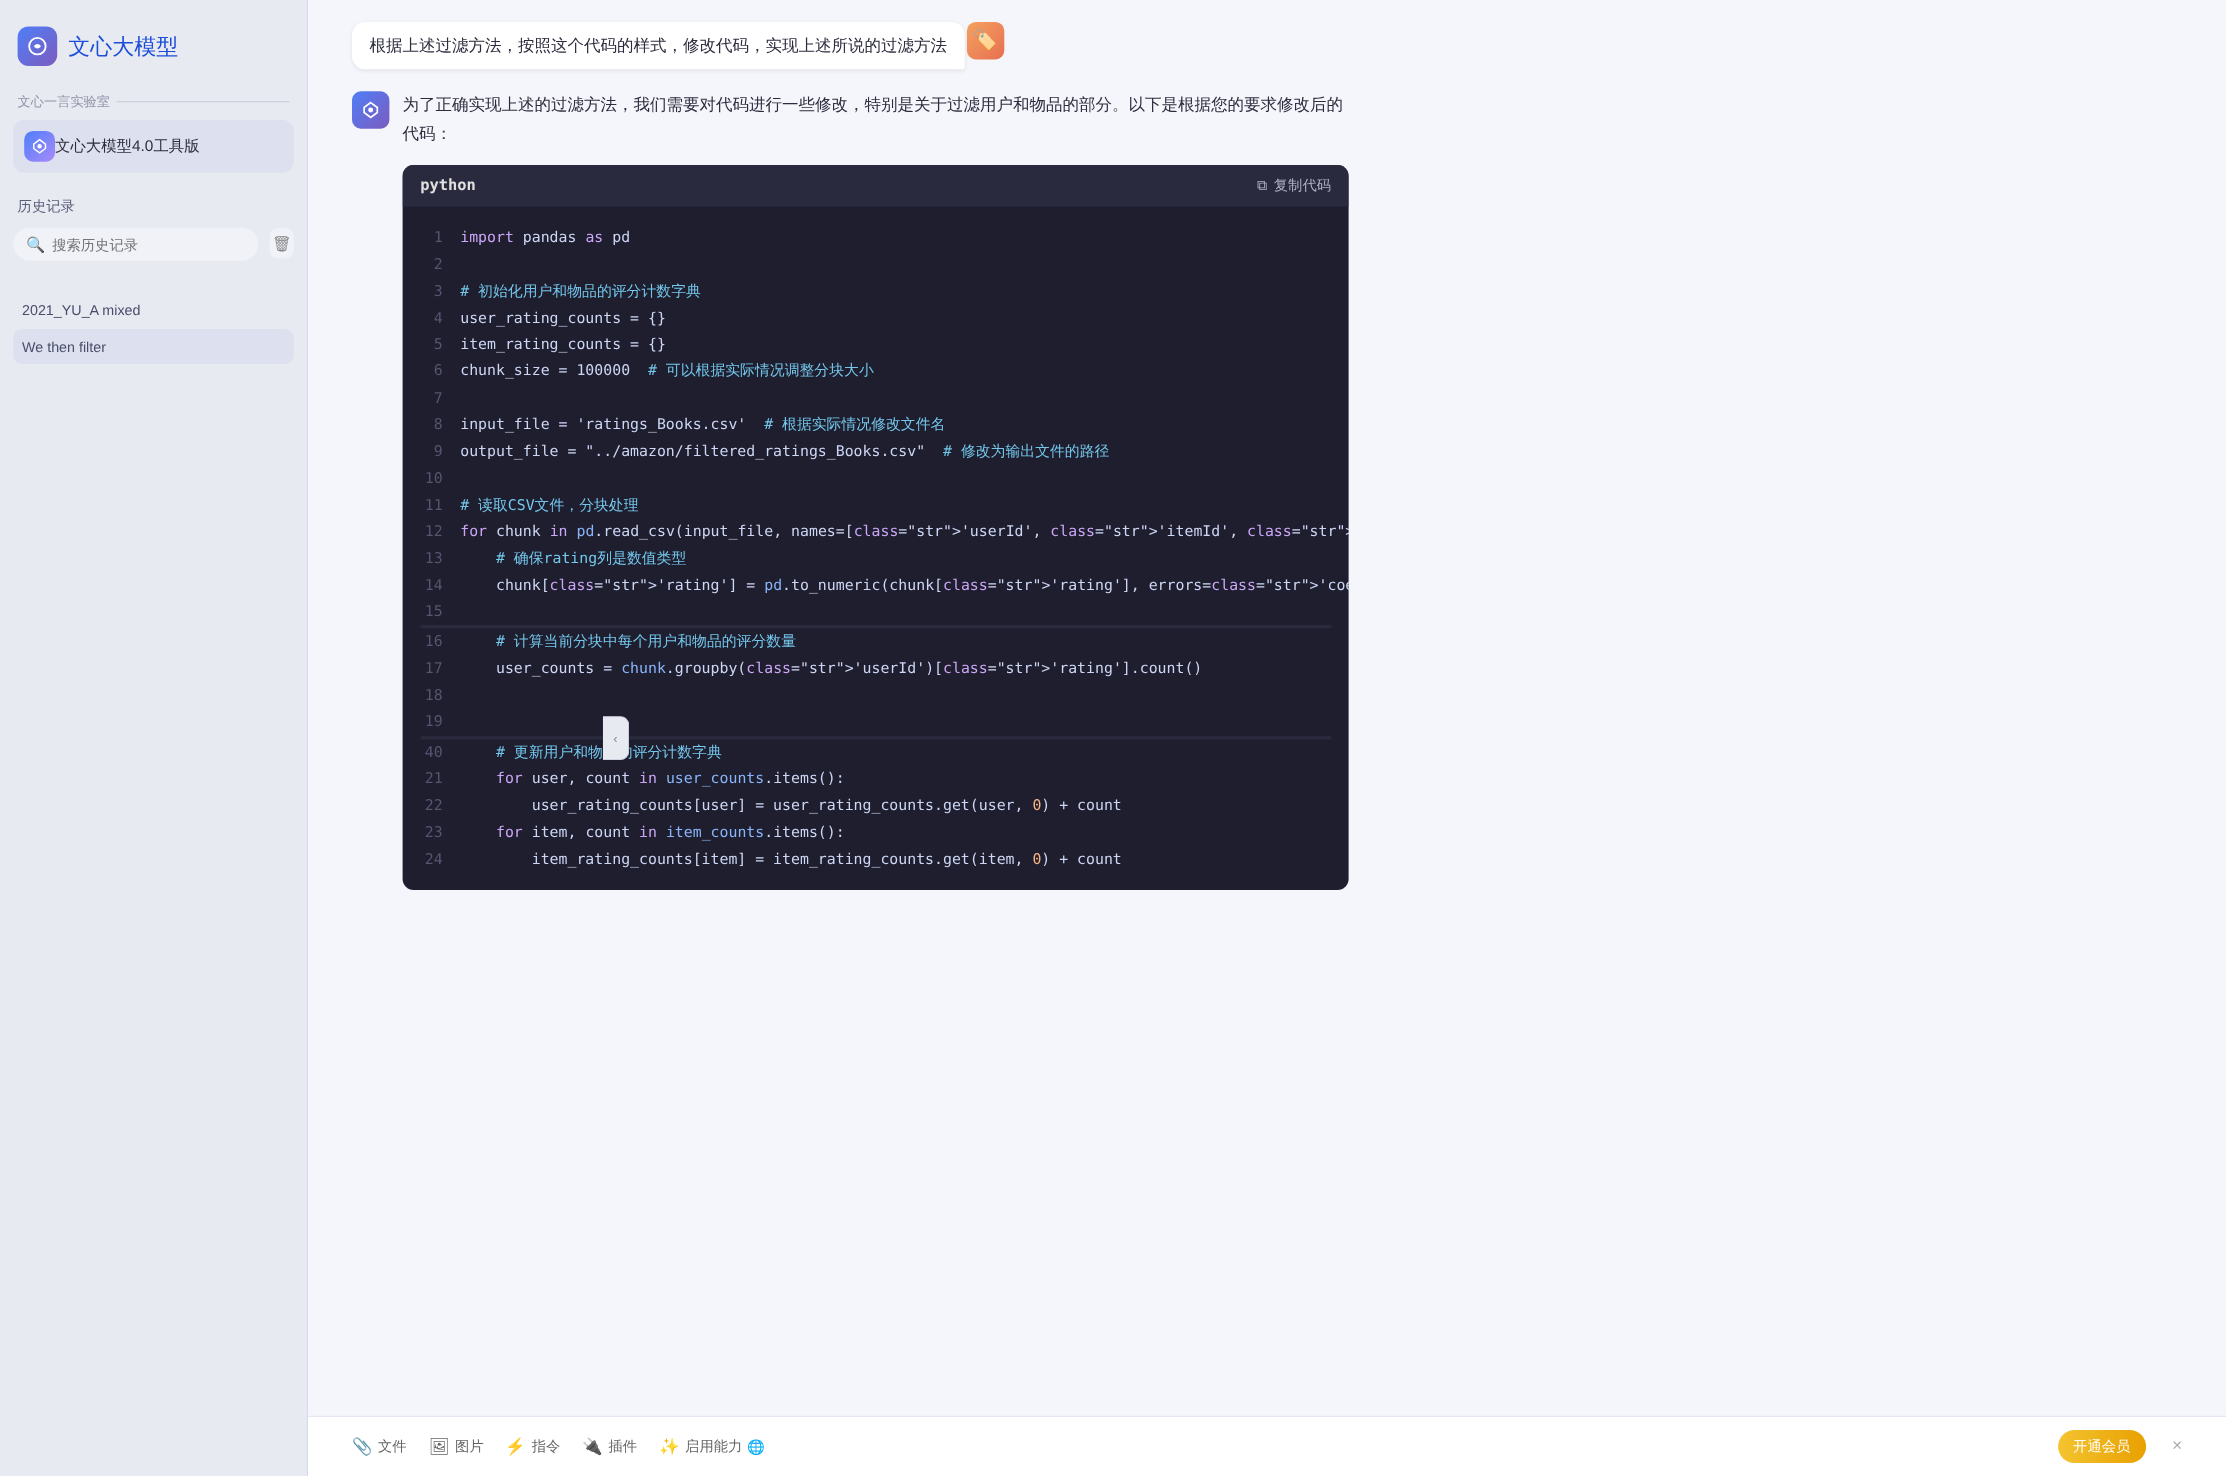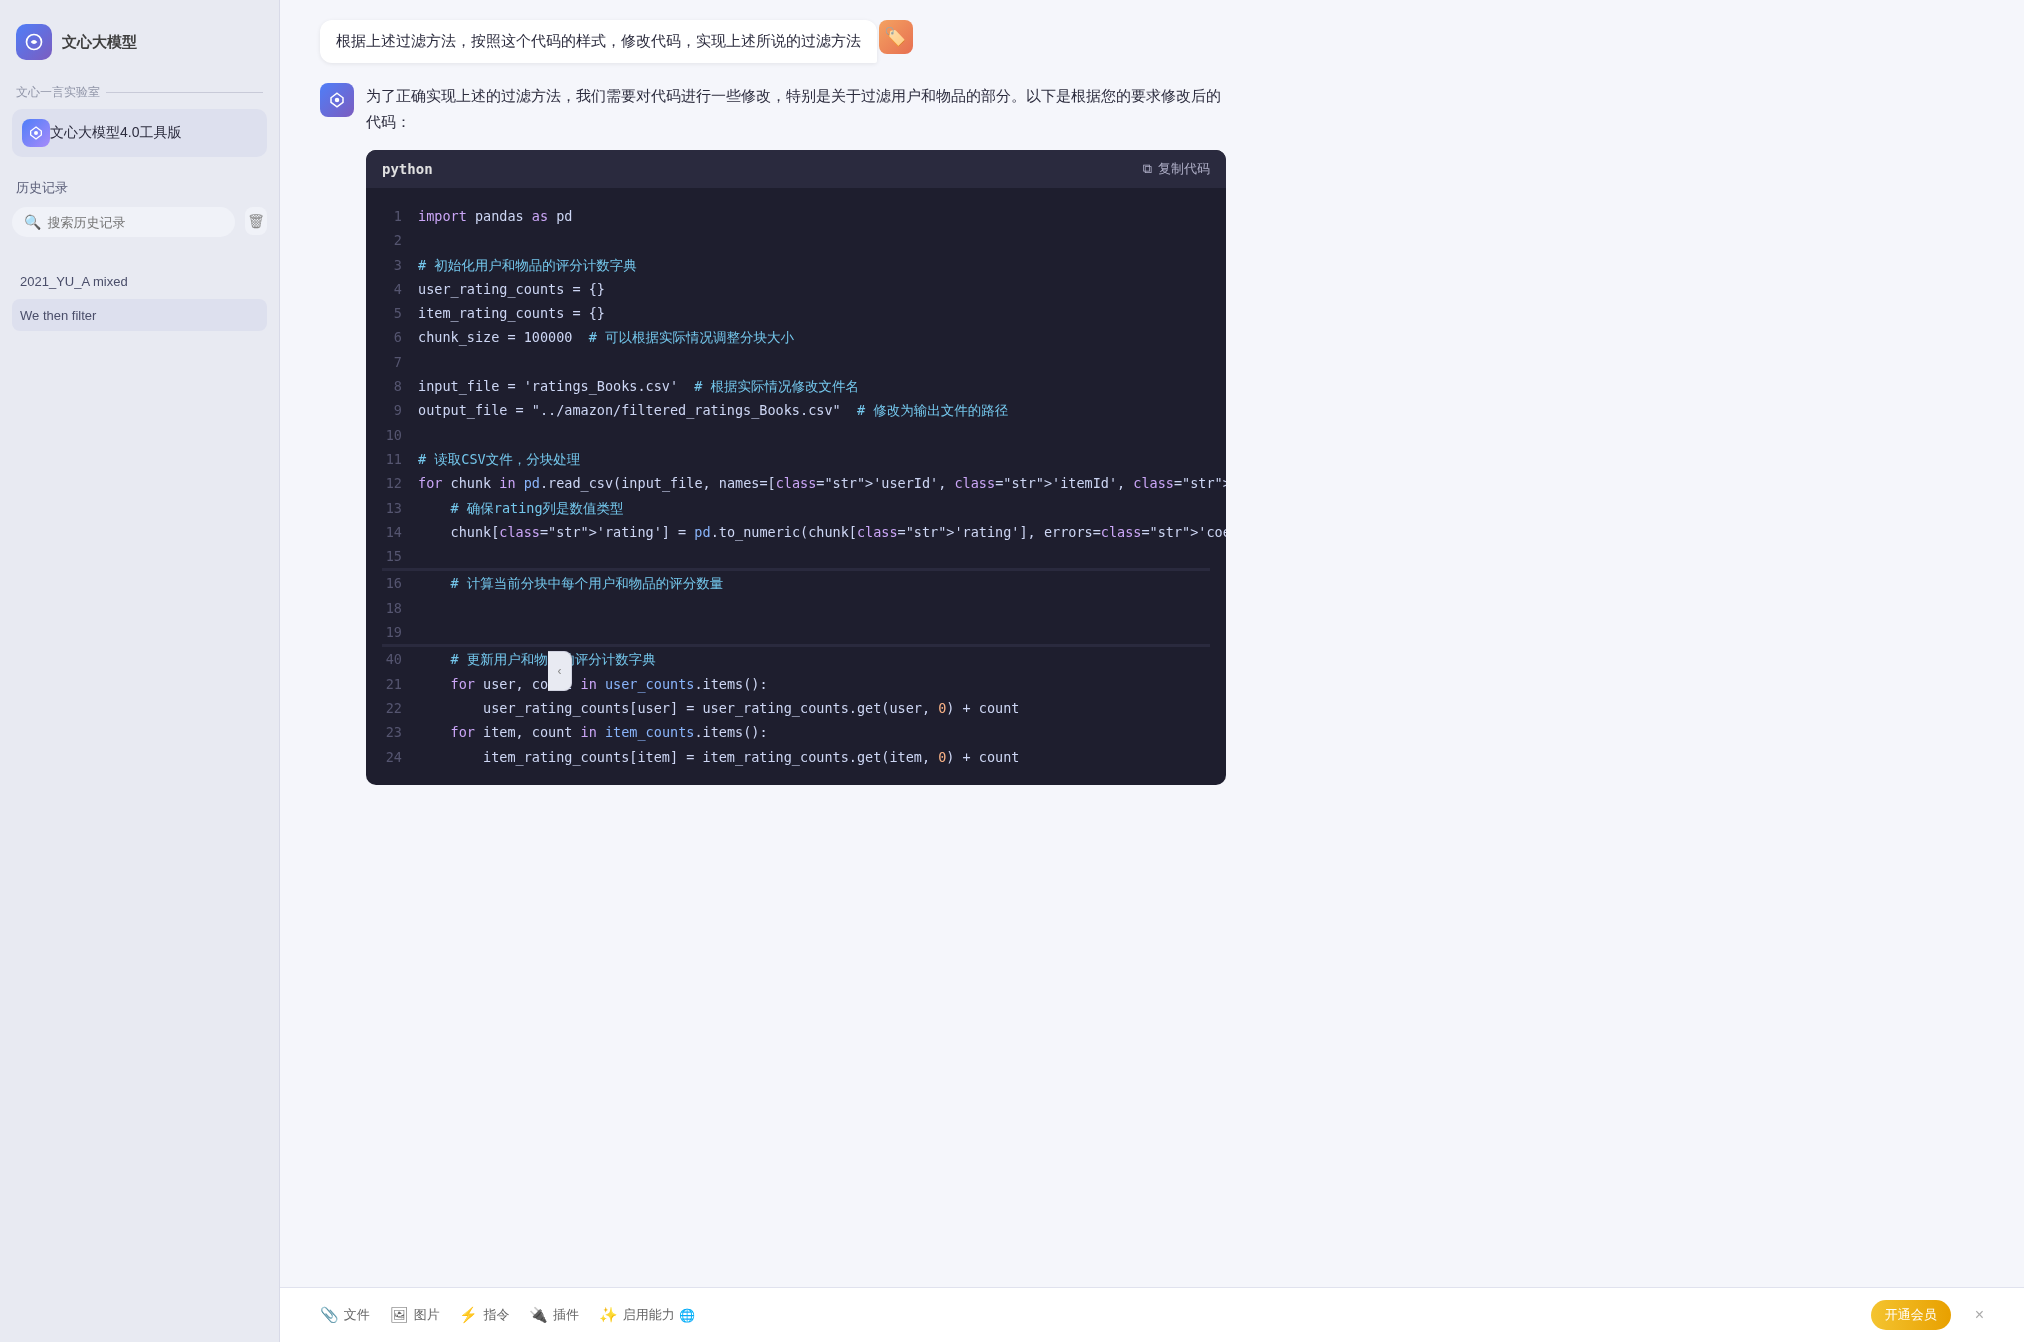--- a/index.html
+++ b/index.html
@@ -32,23 +32,23 @@
       height: 36px;
       background: linear-gradient(135deg, #4f7ef8, #7c5cbf);
       border-radius: 10px;
       display: flex;
       align-items: center;
       justify-content: center;
       color: white;
       font-size: 18px;
     }
     .logo-text {
-      font-size: 15px;
-      font-weight: 700;
-      color: #404040;
+      font-size: 20px;
+      font-weight: 400;
+      color: #1d4ed8;
     }
     .sidebar-section-label {
       font-size: 12px;
       color: #9095a8;
       padding: 4px 4px 8px 4px;
       display: flex;
       align-items: center;
       gap: 6px;
       text-align: center;
     }
@@ -480,20 +480,24 @@
               <div class="code-line">
                 <span class="line-num">15</span>
                 <span class="line-content"></span>
               </div>
               <div class="code-divider"></div>
               <div class="code-line">
                 <span class="line-num">16</span>
                 <span class="line-content">    <span class="cm-cn"># 计算当前分块中每个用户和物品的评分数量</span></span>
               </div>
               <div class="code-line">
+                <span class="line-num">17</span>
+                <span class="line-content">    user_counts = <span class="fn">chunk</span>.groupby(<span <span="" class="kw">class</span>="str"&gt;'userId')[<span <span="" class="kw">class</span>="str"&gt;'rating'].count()</span>
+              </div>
+              <div class="code-line">
                 <span class="line-num">18</span>
               </div>
               <div class="code-line">
                 <span class="line-num">19</span>
                 <span class="line-content"></span>
               </div>
               <div class="code-divider"></div>
               <div class="code-line">
                 <span class="line-num">40</span>
                 <span class="line-content">    <span class="cm-cn"># 更新用户和物品的评分计数字典</span></span>

